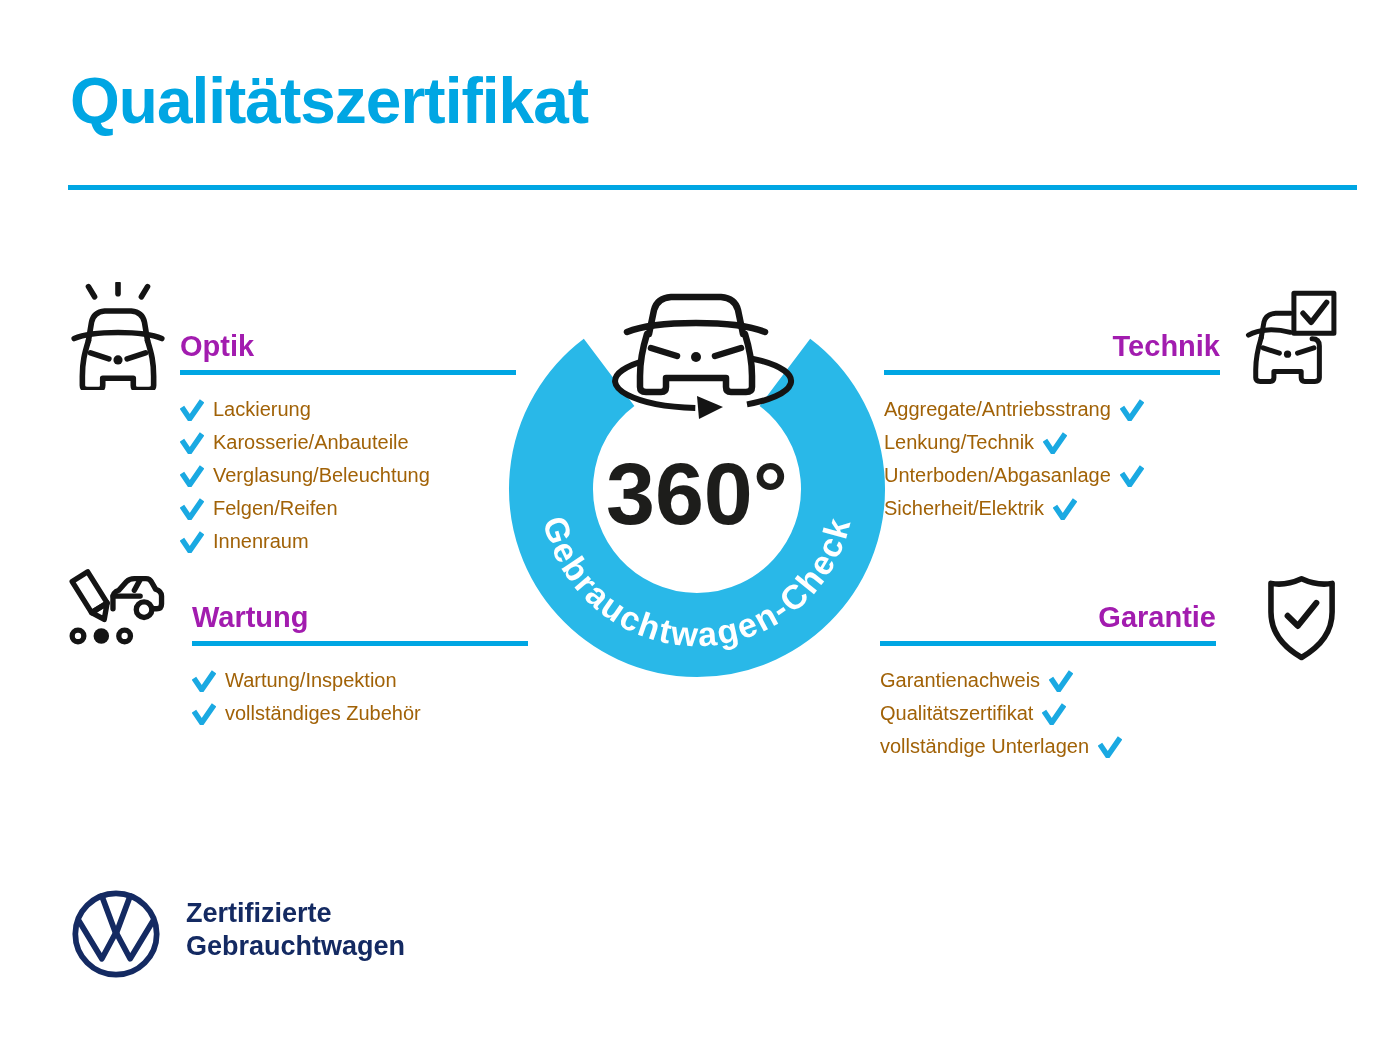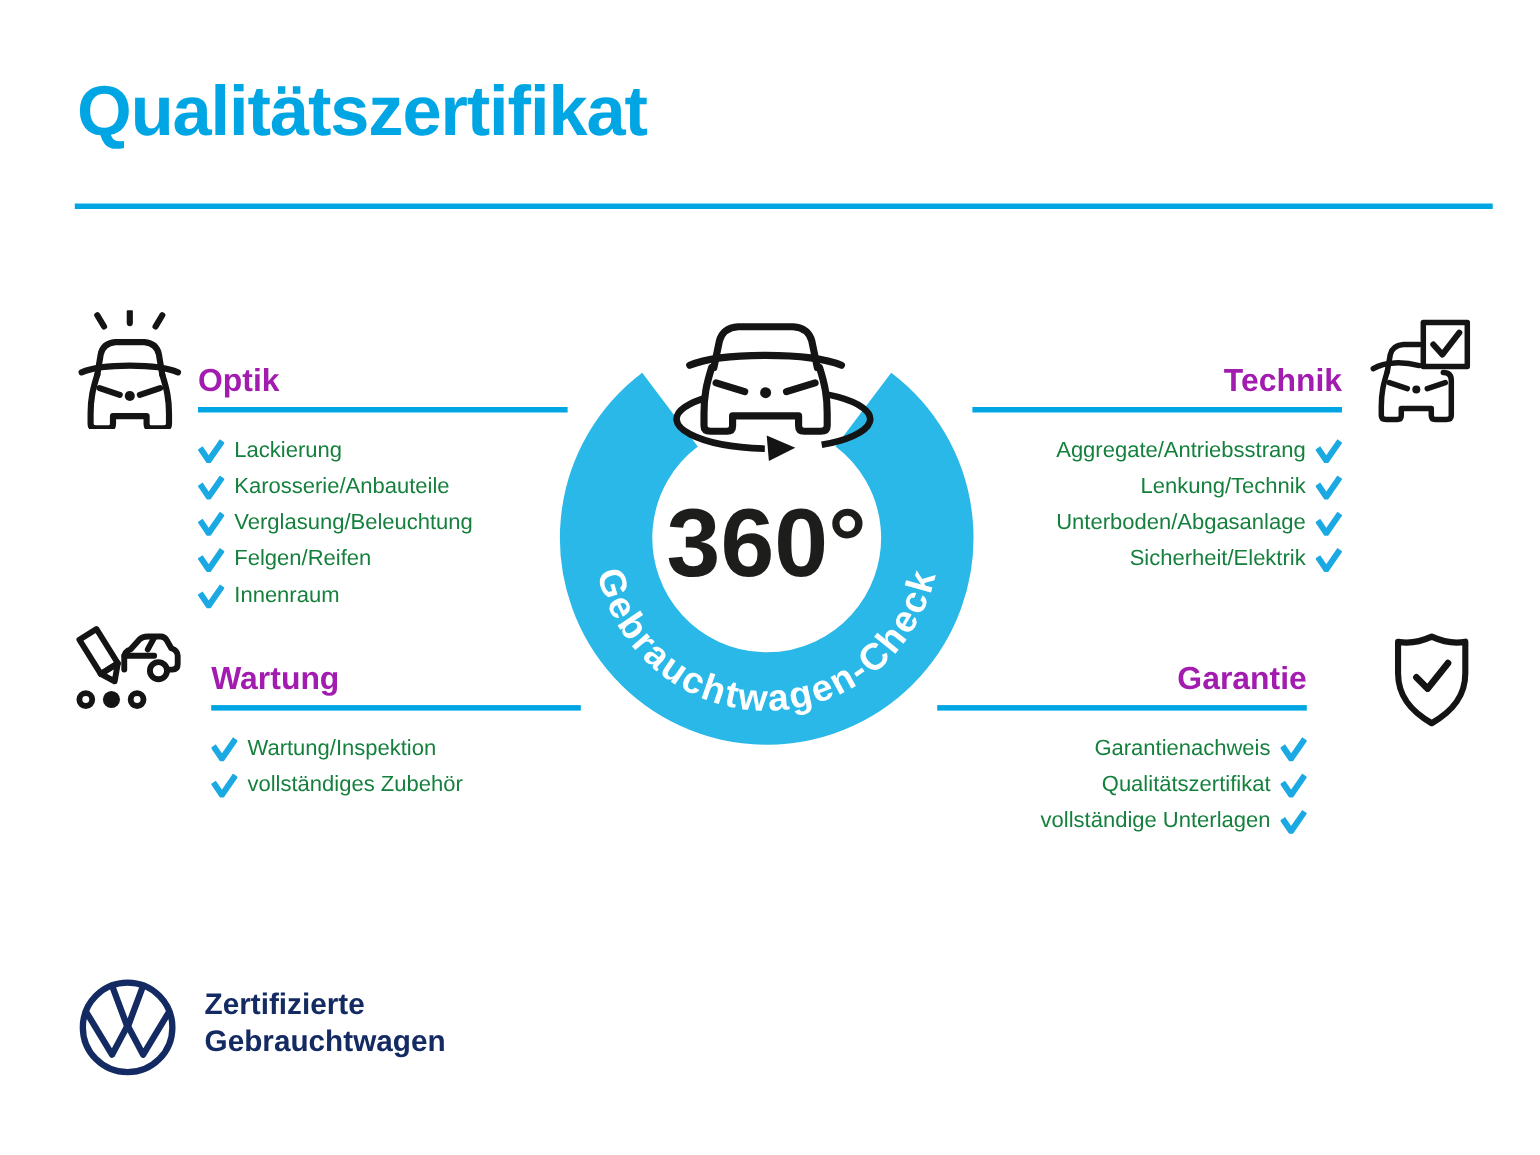--- a/index.html
+++ b/index.html
@@ -10,27 +10,27 @@
   
   .page-title{position:absolute;left:70px;top:66px;font-size:64px;line-height:70px;
     font-weight:700;color:#00a6e3;letter-spacing:-1px;}
   .title-rule{position:absolute;left:68px;top:185px;width:1289px;height:5px;background:#00a6e3;}
 
   
   .section{position:absolute;width:336px;}
   #sec-optik{left:180px;top:330px;}
   #sec-wartung{left:192px;top:601px;}
   #sec-technik{left:884px;top:330px;text-align:right;}
-  #sec-garantie{left:852px;top:601px;text-align:right;}
+  #sec-garantie{left:880px;top:601px;text-align:right;}
   .section h2{margin:0;font-size:29px;line-height:32px;font-weight:700;color:#a21caf;}
   .section .rule{height:5px;background:#00a6e3;margin-top:8px;}
   .section ul{list-style:none;margin:18px 0 0 0;padding:0;}
   .section li{height:33px;display:flex;align-items:center;gap:9px;
-    font-size:20px;color:#15803d;}
-  .section.right li{justify-content:flex-end;}
+    font-size:20px;color:#a16207;}
+  .section.right li{}
   .chk{display:inline-flex;flex:0 0 auto;}
 
   
   .icon{position:absolute;}
   #icon-optik{left:62px;top:282px;}
   #icon-wartung{left:58px;top:566px;}
   #icon-technik{left:1243px;top:284px;}
   #icon-garantie{left:1258px;top:573px;}
 
   

